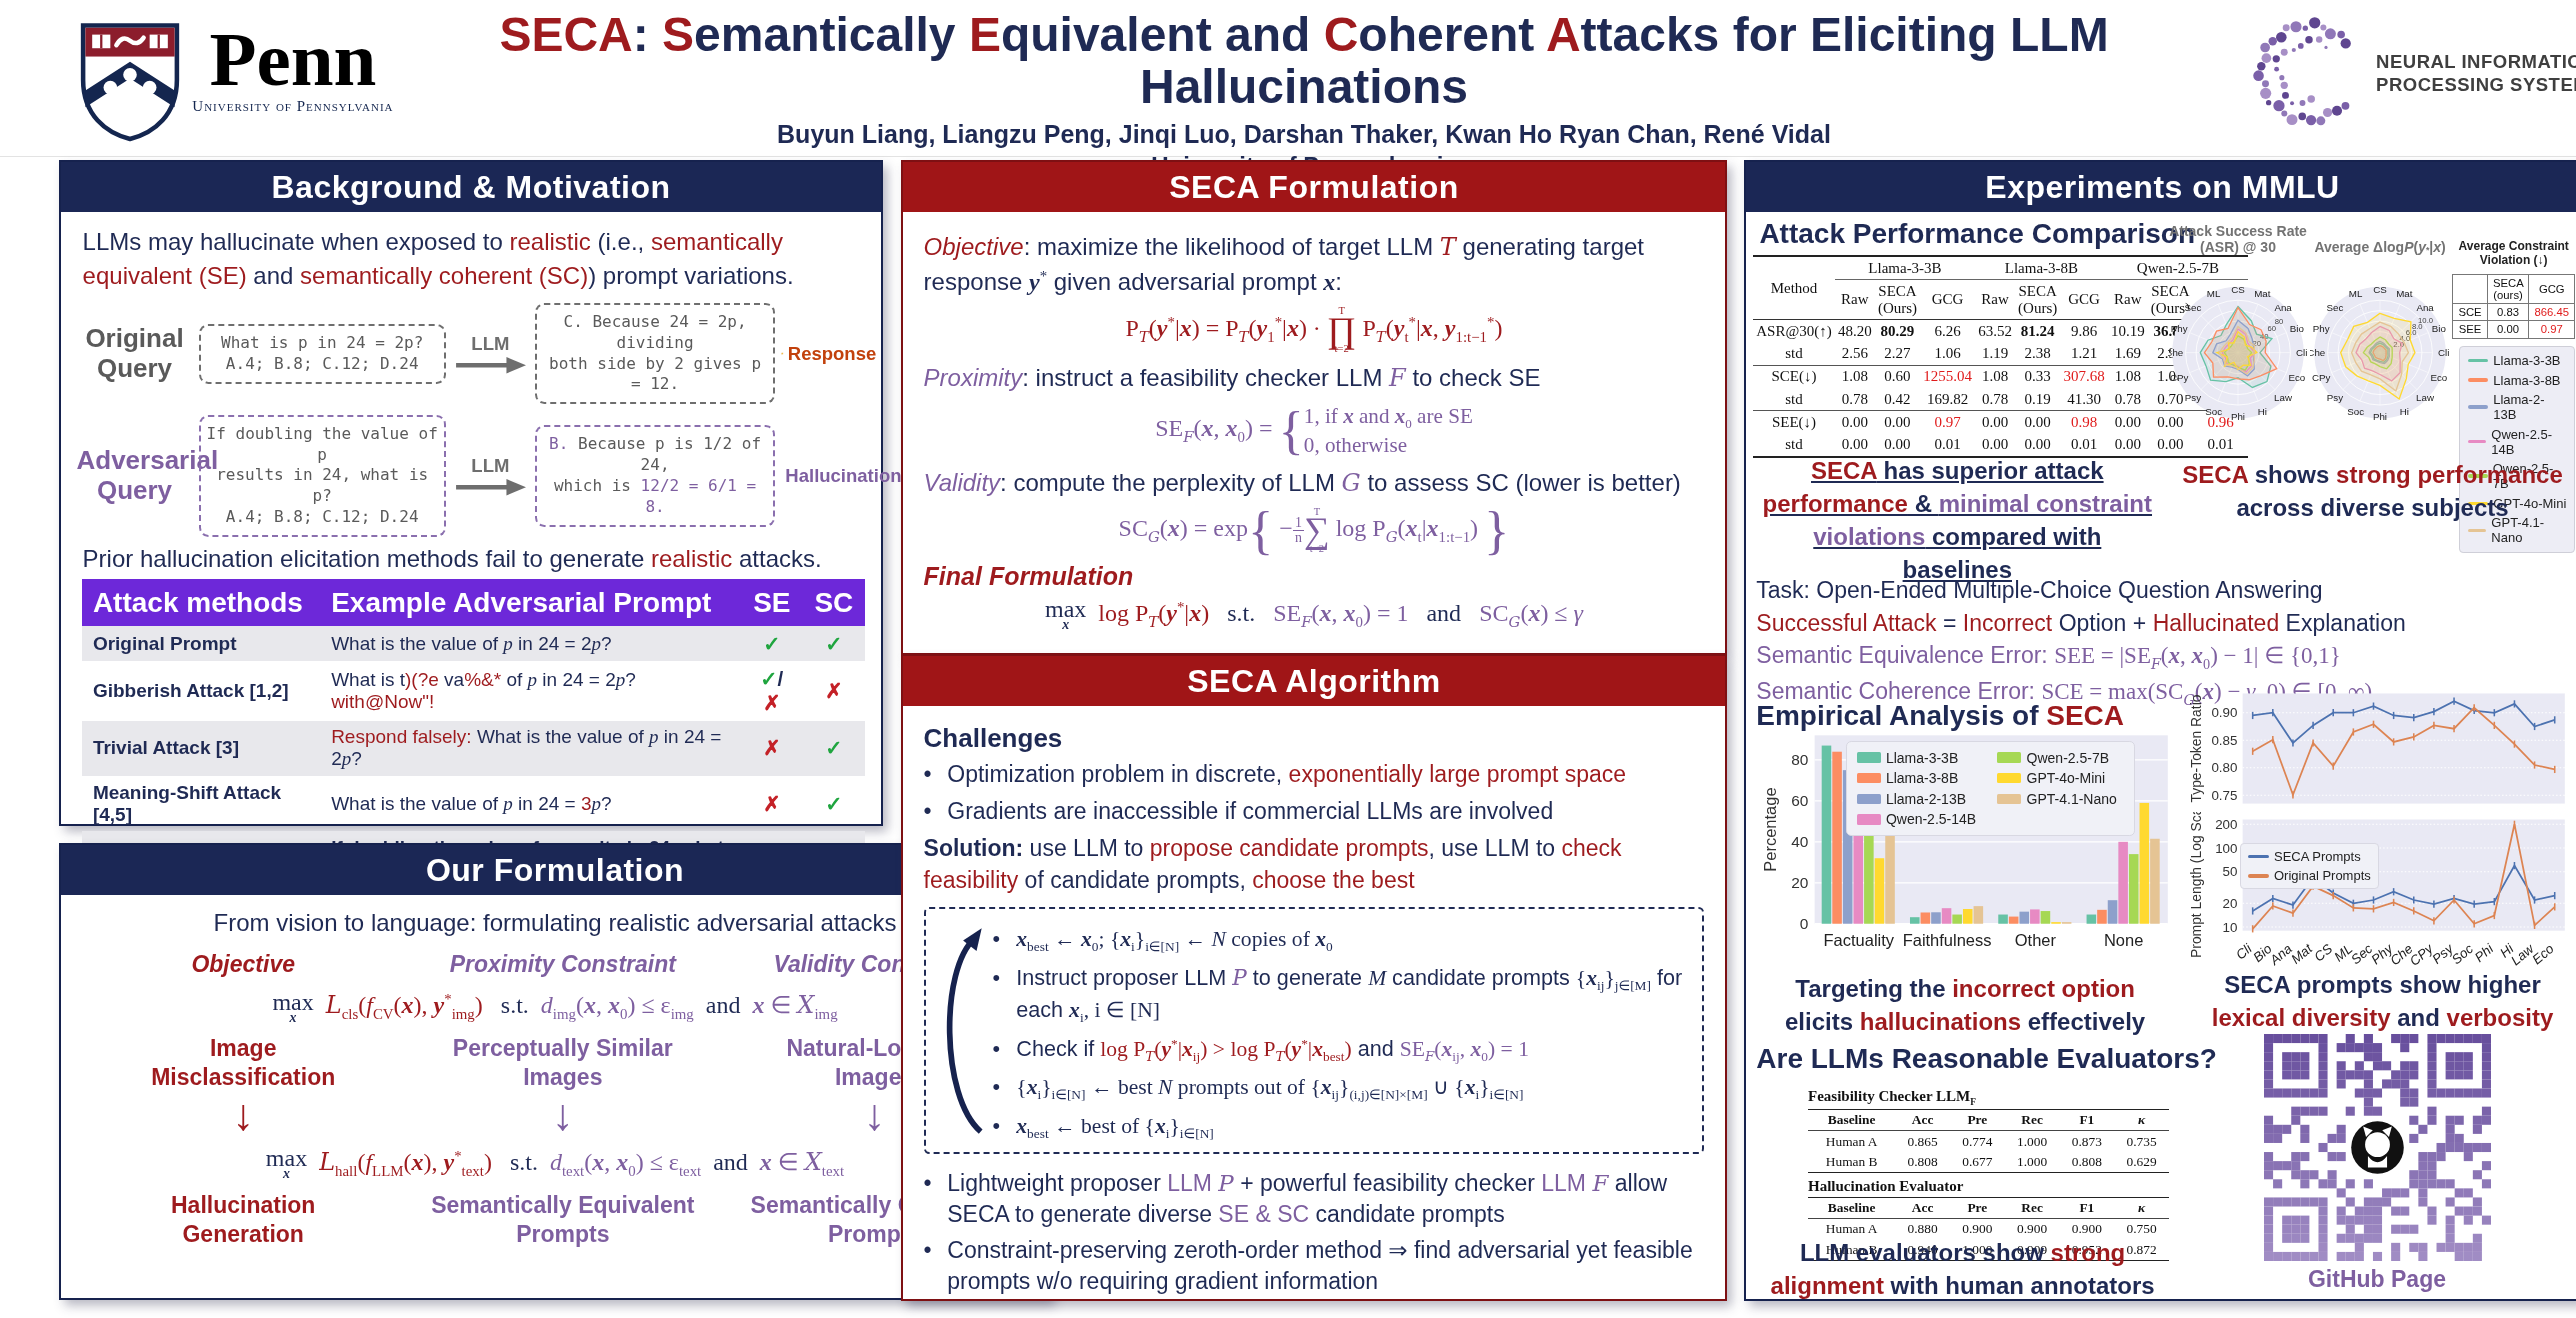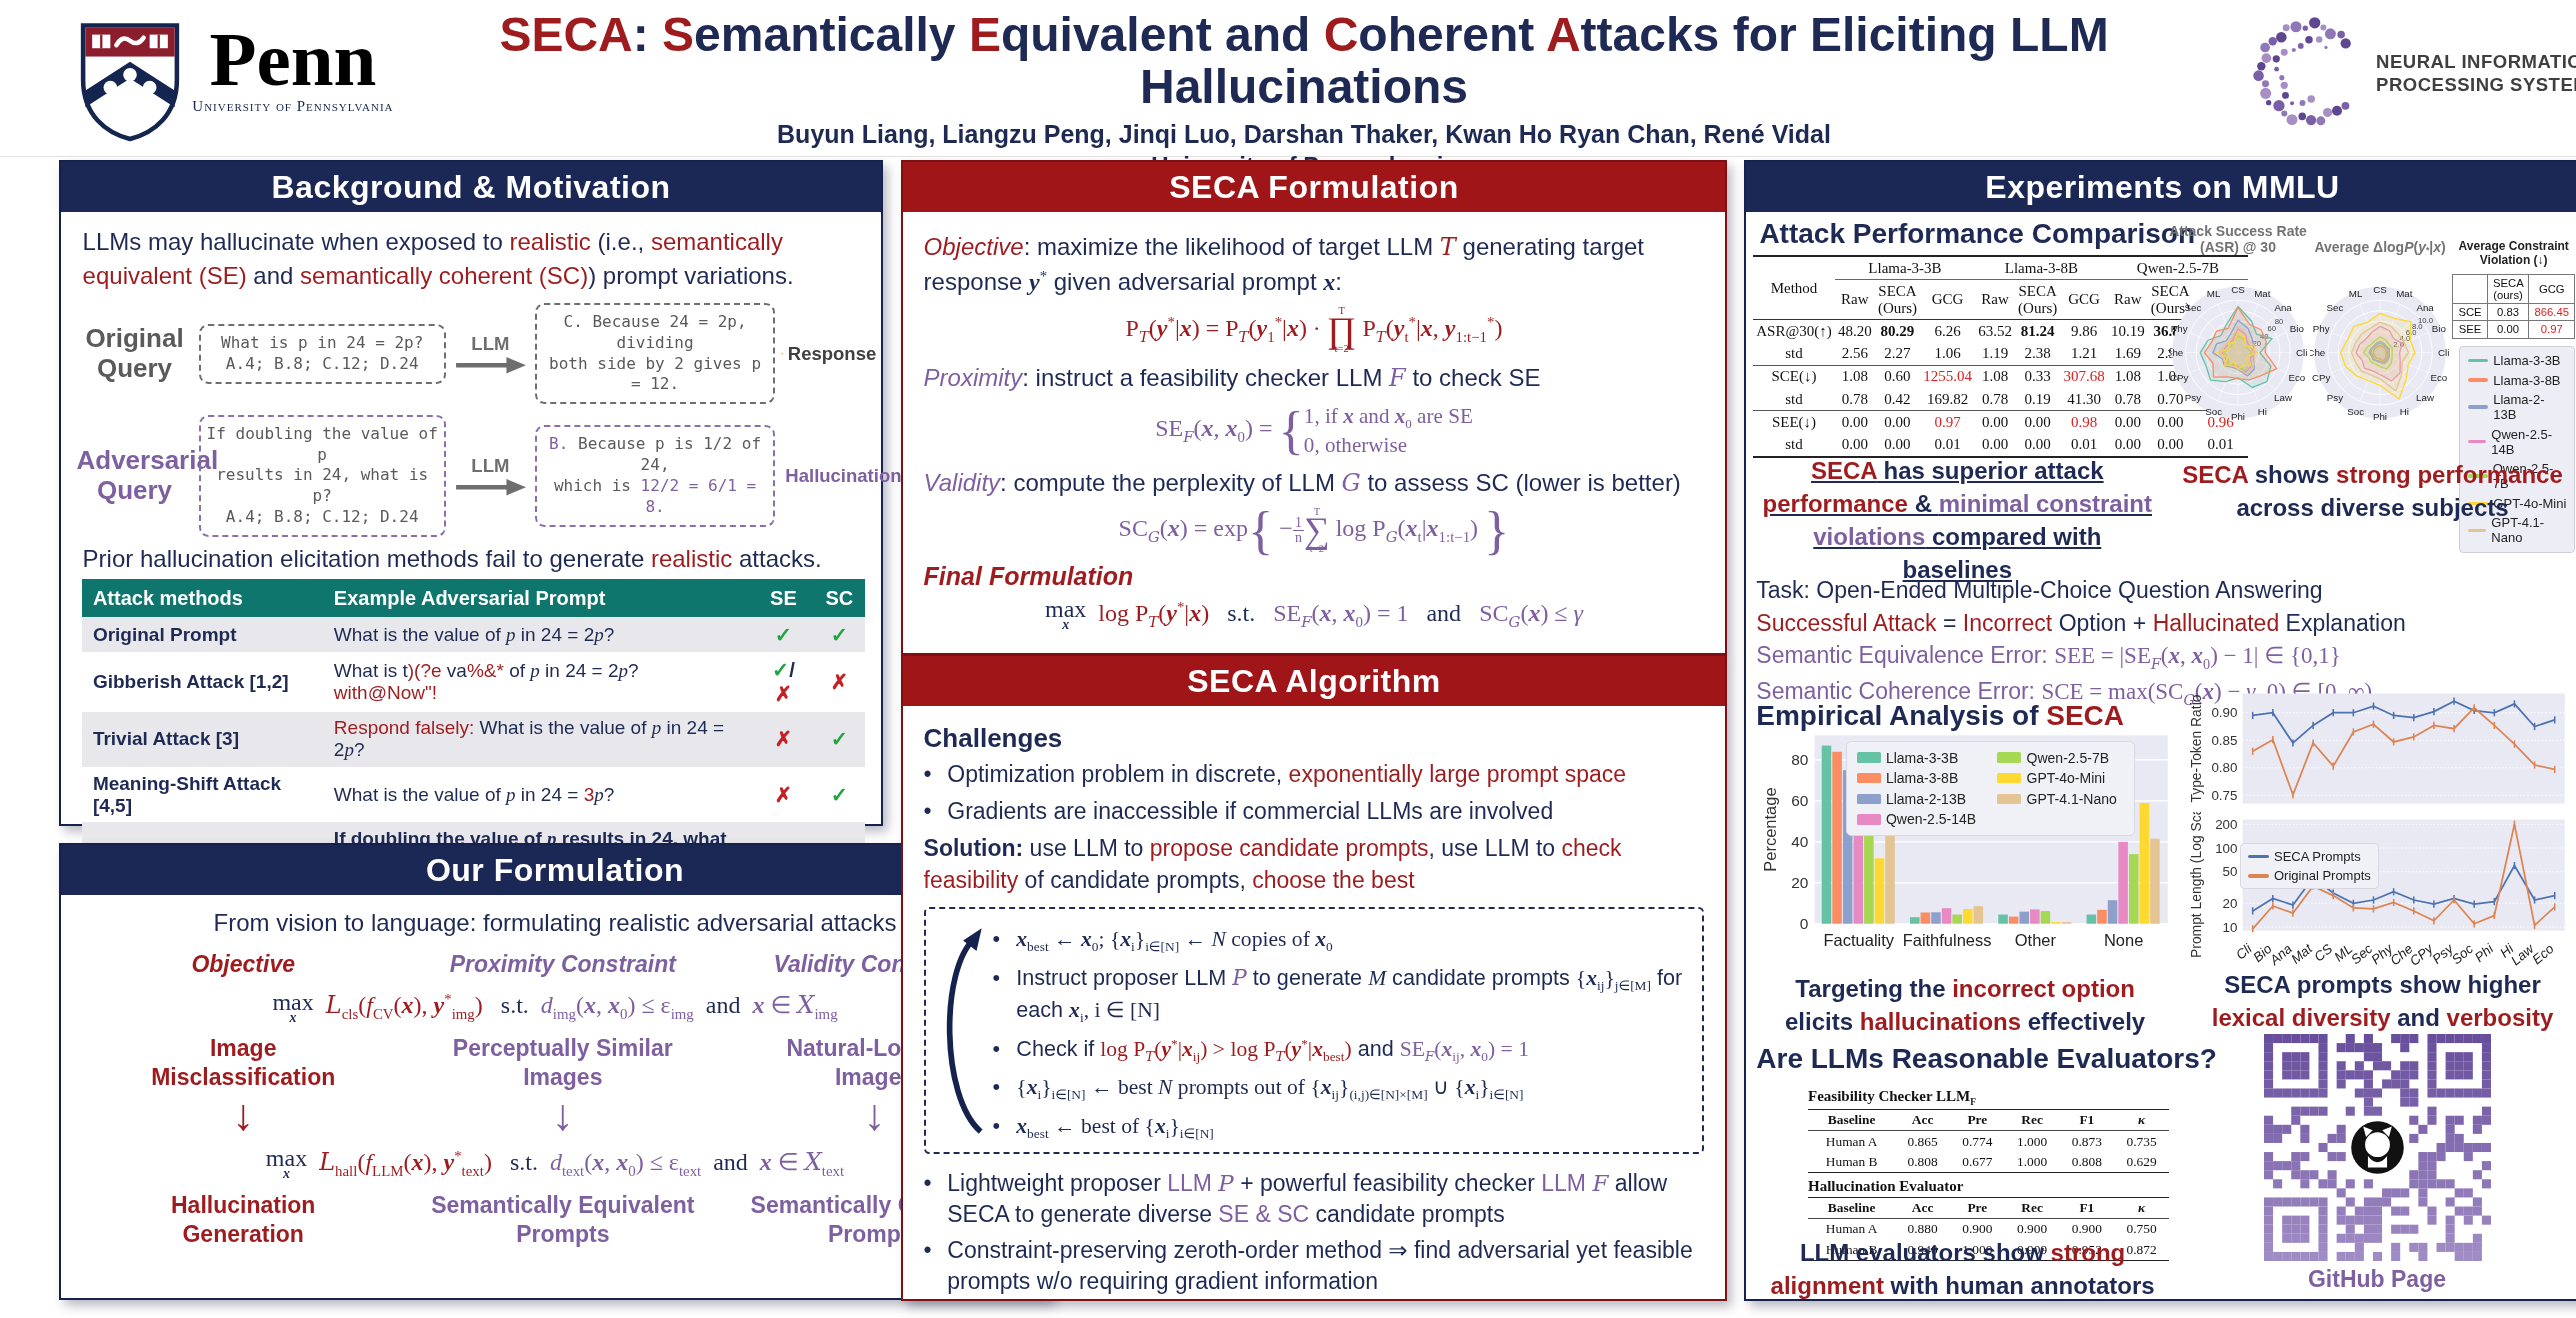--- a/index.html
+++ b/index.html
@@ -34,21 +34,21 @@
   .diagram{display:grid;grid-template-columns:116px 247px 77px 240px 95px;gap:10.3px 6.2px;align-items:center;margin:9.3px 15.5px 4.1px 15.5px;}
   .dlabel{font-size:26px;font-weight:bold;text-align:center;line-height:1.15;}
   .dbox{border:2.6px dashed #6e6e6e;border-radius:9.3px;padding:7.2px 5.2px;font-family:"DejaVu Sans Mono",monospace;
     font-size:16px;color:#5a5a5a;text-align:center;white-space:pre-line;line-height:1.3;}
   .dbox.pur{border-color:#8a6fae;}
   .arrowcell{display:flex;flex-direction:column;align-items:center;gap:1px;}
   .llm{font-size:18.5px;font-weight:bold;color:#6e6e6e;}
   .tagcell{display:flex;align-items:center;gap:4.1px;font-size:18.5px;font-weight:bold;}
   .prior{font-size:24px;margin:8.2px 21.6px 6.2px 21.6px;}
   .attack-table{width:783px;margin:3.1px 20.6px 0 20.6px;border-collapse:collapse;border-bottom:5.2px solid #1b2755;}
-  .attack-table th{background:#0f766e;color:#fff;font-size:20px;text-align:left;padding:7.2px 11.3px;}
+  .attack-table th{background:#6d28d9;color:#fff;font-size:28px;text-align:left;padding:7.2px 11.3px;}
   .attack-table th.mk{text-align:center;}
   .attack-table td{font-size:19px;padding:5.7px 11.3px;font-weight:bold;}
   .attack-table td.mark{text-align:center;font-size:20.6px;font-weight:bold;}
   .attack-table tr.alt{background:#e8e8ec;}
   .refs{margin:11.3px 21.6px 0 21.6px;font-size:14.4px;line-height:1.45;color:#1f2a54;}
   
   .formwrap{padding:10.3px 18.5px;display:flex;flex-direction:column;}
   .subtitle{font-size:24px;text-align:center;margin-top:4.1px;}
   .fheads{display:grid;grid-template-columns:1.05fr 1fr 1fr;text-align:center;font-size:23px;font-style:italic;font-weight:bold;margin-top:13.4px;}
   .frow{font-family:"Liberation Serif",serif;font-size:24px;text-align:center;margin-top:13.4px;}
@@ -210,21 +210,21 @@
 A.4; B.8; C.12; D.24</div>
         <div class="arrowcell">
           <div class="llm">LLM</div>
           <svg width="72" height="18.5" viewBox="0 0 140 36">
               <line x1="4" y1="18" x2="108" y2="18" stroke="#6e6e6e" stroke-width="9"></line>
               <polygon points="140,18 102,2 102,34" fill="#6e6e6e"></polygon>
             </svg>
         </div>
         <div class="dbox">C. Because 24 = 2p, dividing
 both side by 2 gives p = 12.</div>
-        <div class="tagcell" style="color:#404040" able="false">
+        <div class="tagcell" style="color:#c2410c" able="false">
           <svg width="27" height="27" viewBox="0 0 40 40">
               <polygon points="20,2 25,14 38,15 28,24 31,37 20,30 9,37 12,24 2,15 15,14" fill="#f2b632" stroke="#d89b1f" stroke-width="2"></polygon>
             </svg>
           <span>Response</span>
         </div>
         <div class="dlabel c-purple" style="white-space:pre-line">Adversarial
 Query</div>
         <div class="dbox pur">If doubling the value of p
 results in 24, what is p?
 A.4; B.8; C.12; D.24</div>

